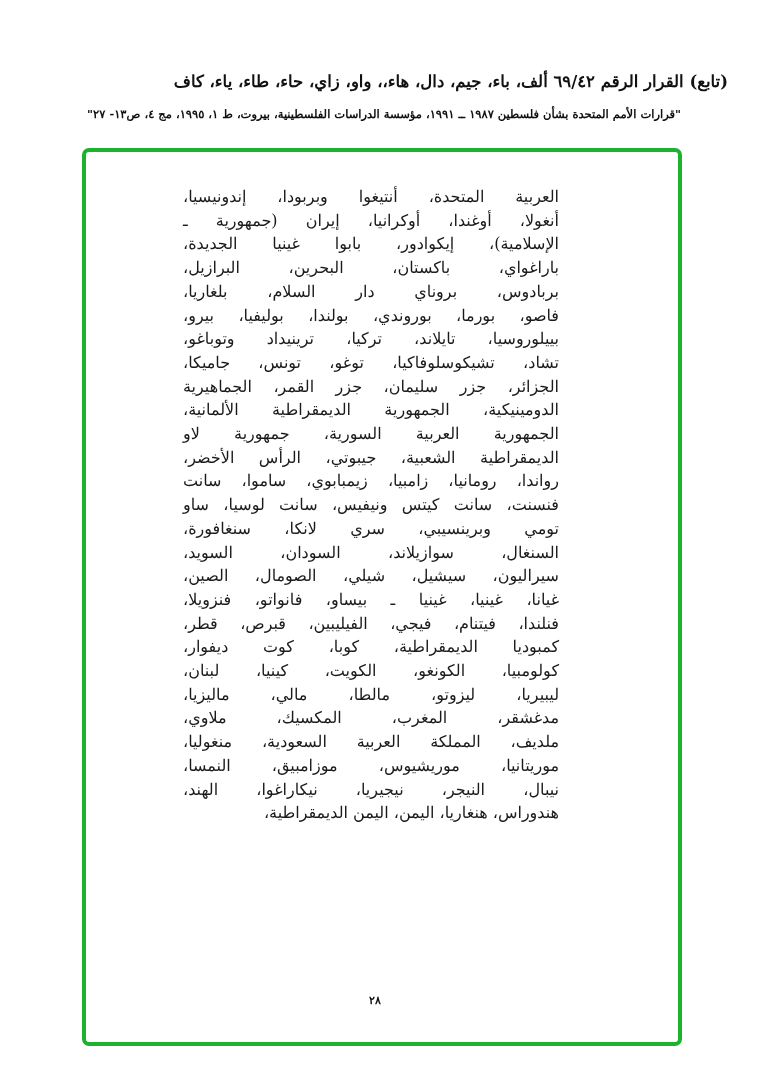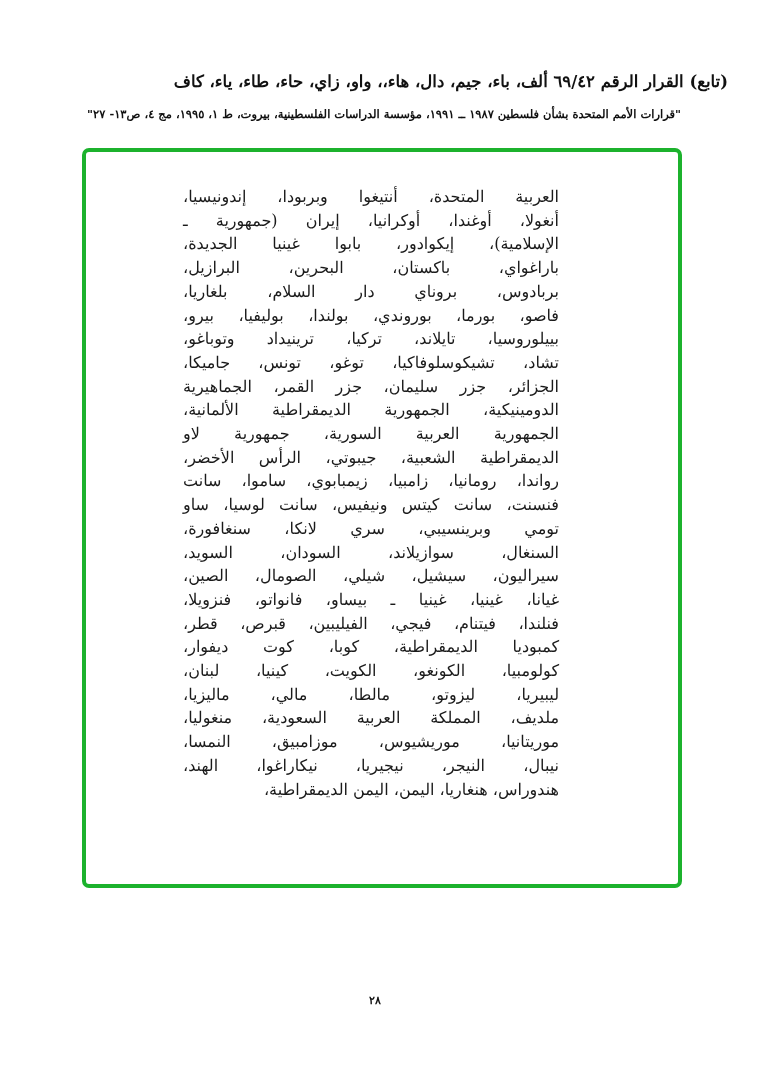--- a/index.html
+++ b/index.html
@@ -28,21 +28,21 @@
     text-align:center;
     direction:rtl;
     font-weight:bold;
     font-size:11.5px;
     line-height:1.4;
     color:#111;
   }
   .resolution-box{
     position:absolute;
     left:82px;top:148px;
-    width:600px;height:740px;
+    width:600px;height:898px;
     box-sizing:border-box;
     border:4px solid #1cb22d;
     border-radius:7px;
     background:#ffffff;
   }
   .body-text{
     position:absolute;
     top:33px;right:119px;left:97px;
     direction:rtl;
   }
@@ -94,20 +94,21 @@
       <div class="bline">رواندا، رومانيا، زامبيا، زيمبابوي، ساموا، سانت</div>
       <div class="bline">فنسنت، سانت كيتس ونيفيس، سانت لوسيا، ساو</div>
       <div class="bline">تومي وبرينسيبي، سري لانكا، سنغافورة،</div>
       <div class="bline">السنغال، سوازيلاند، السودان، السويد،</div>
       <div class="bline">سيراليون، سيشيل، شيلي، الصومال، الصين،</div>
       <div class="bline">غيانا، غينيا، غينيا ـ بيساو، فانواتو، فنزويلا،</div>
       <div class="bline">فنلندا، فيتنام، فيجي، الفيليبين، قبرص، قطر،</div>
       <div class="bline">كمبوديا الديمقراطية، كوبا، كوت ديفوار،</div>
       <div class="bline">كولومبيا، الكونغو، الكويت، كينيا، لبنان،</div>
       <div class="bline">ليبيريا، ليزوتو، مالطا، مالي، ماليزيا،</div>
+      <div class="bline">مدغشقر، المغرب، المكسيك، ملاوي،</div>
       <div class="bline">ملديف، المملكة العربية السعودية، منغوليا،</div>
       <div class="bline">موريتانيا، موريشيوس، موزامبيق، النمسا،</div>
       <div class="bline">نيبال، النيجر، نيجيريا، نيكاراغوا، الهند،</div>
       <div class="bline">هندوراس، هنغاريا، اليمن، اليمن الديمقراطية،</div>
     </div>
   </div>
 
   <div class="page-number">٢٨</div>
 
 </div>

